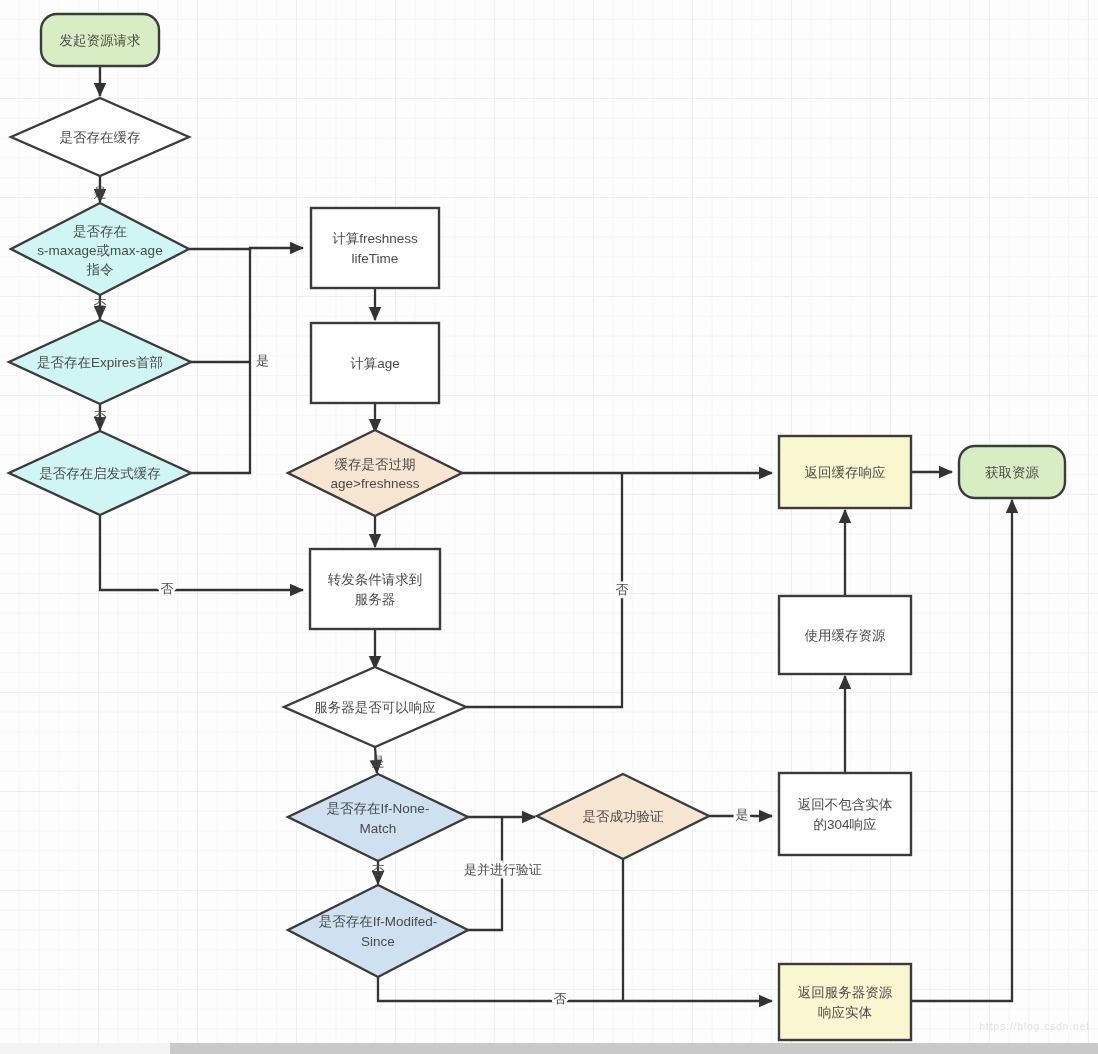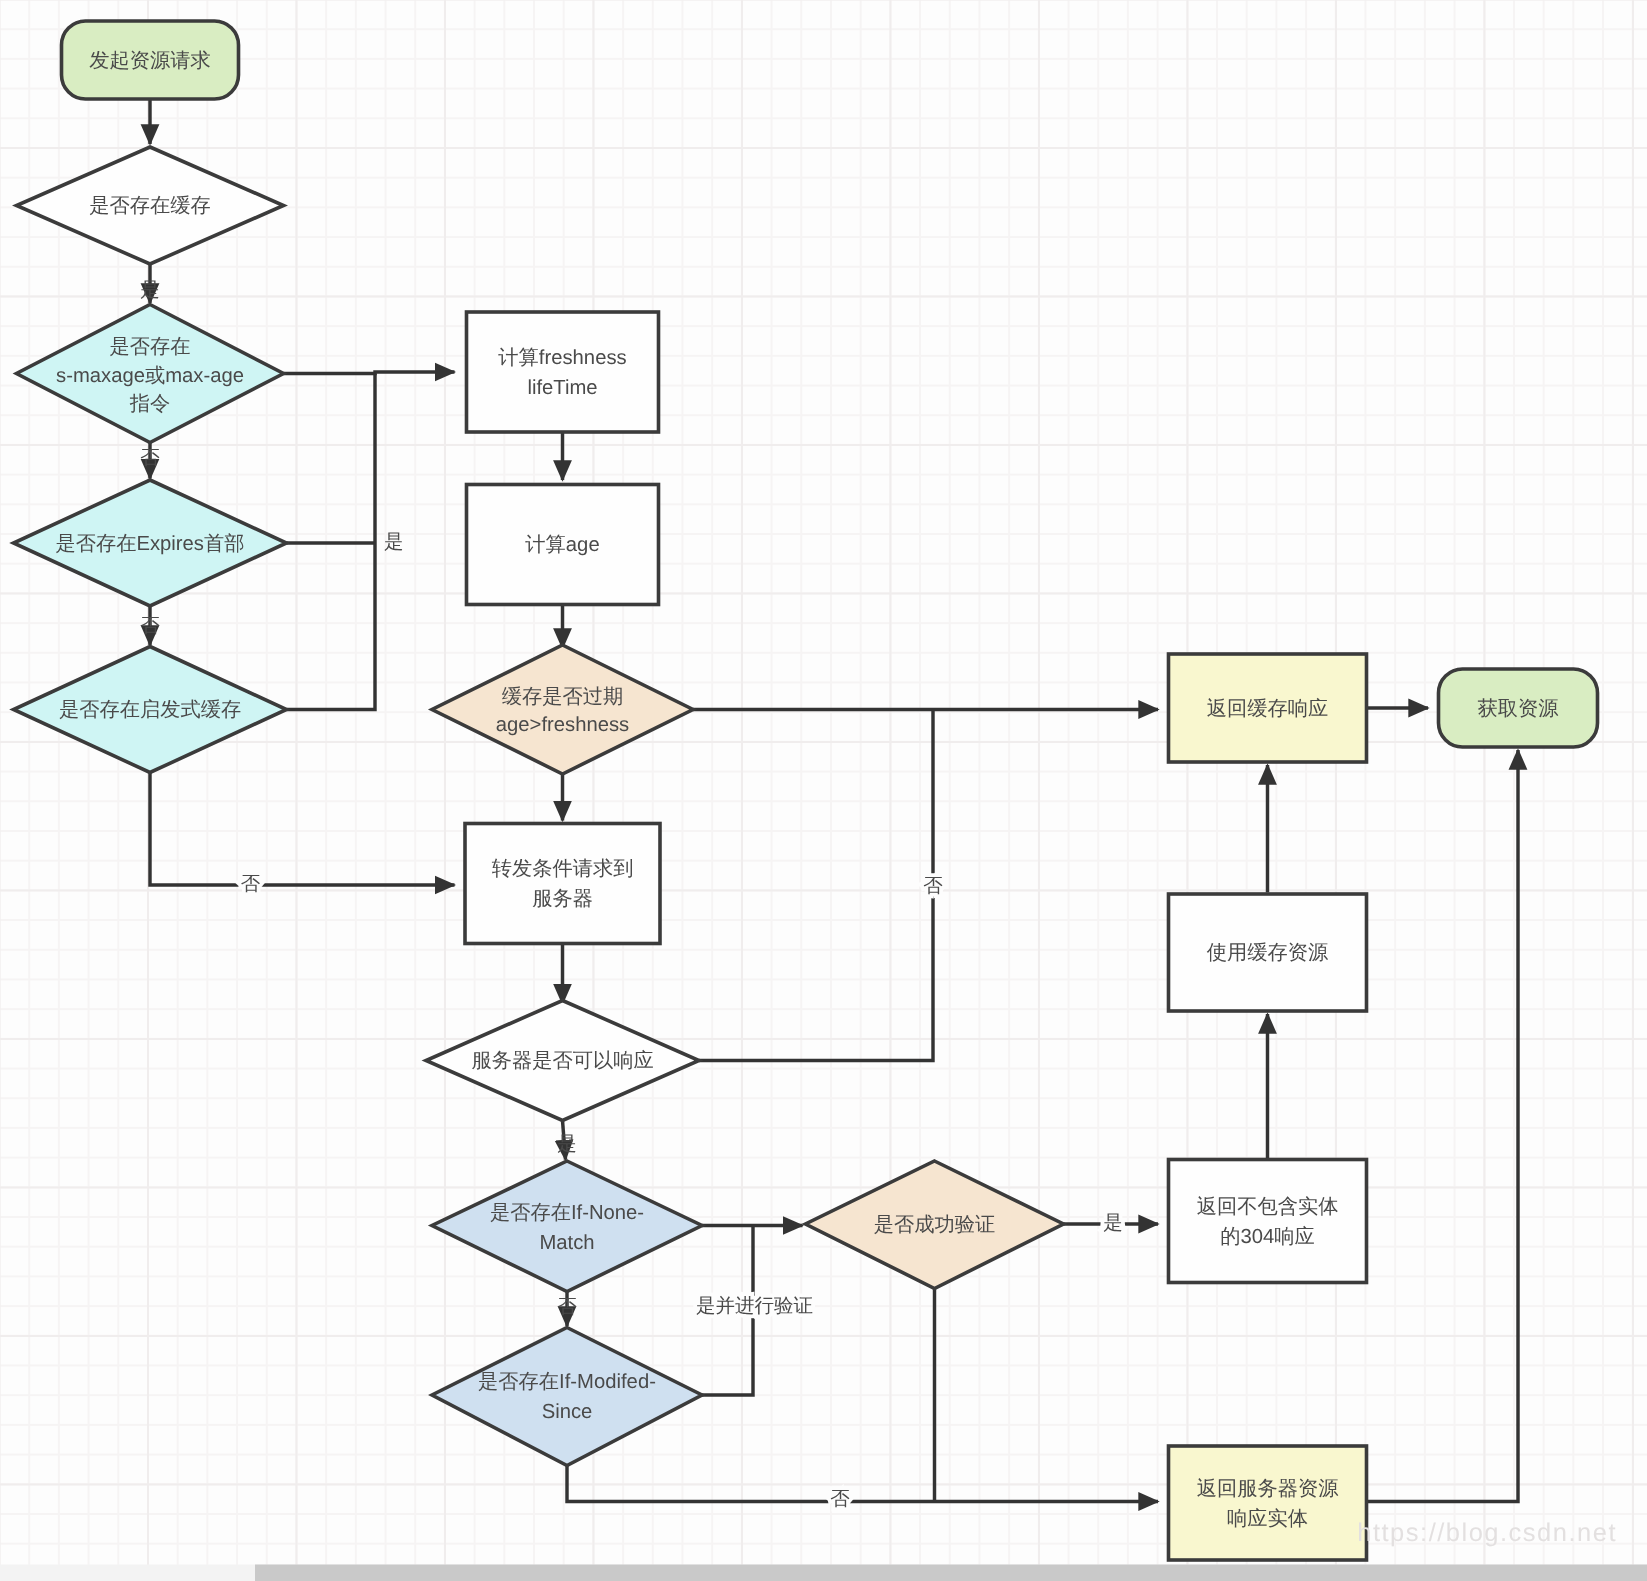--- a/index.html
+++ b/index.html
@@ -48,23 +48,23 @@
   }
   .edgeLabel {
     font-family: "Liberation Sans", "DejaVu Sans", sans-serif;
     font-size: 13px;
     fill: #4a4a4a;
     text-anchor: middle;
     dominant-baseline: middle;
   }
   .watermark {
     position: absolute;
-    right: 20px;
+    right: 8px;
     bottom: 22px;
-    font-size: 17px;
+    font-size: 10px;
     color: #e3e0e0;
     letter-spacing: 1px;
     user-select: none;
   }
   .hscroll-track {
     position: absolute;
     left: 0;
     bottom: 0;
     width: 1098px;
     height: 11px;

